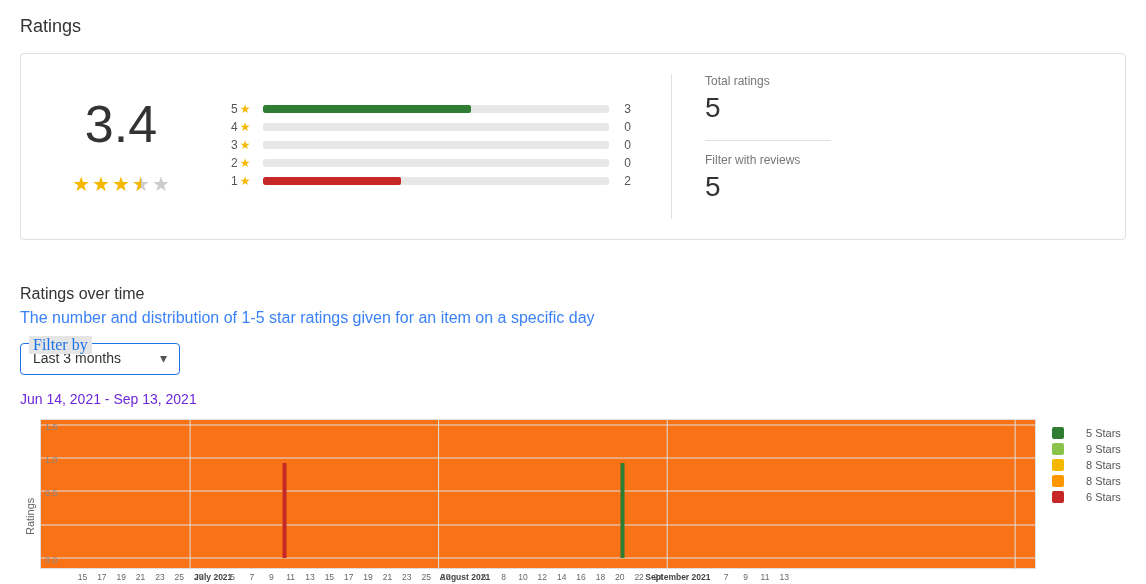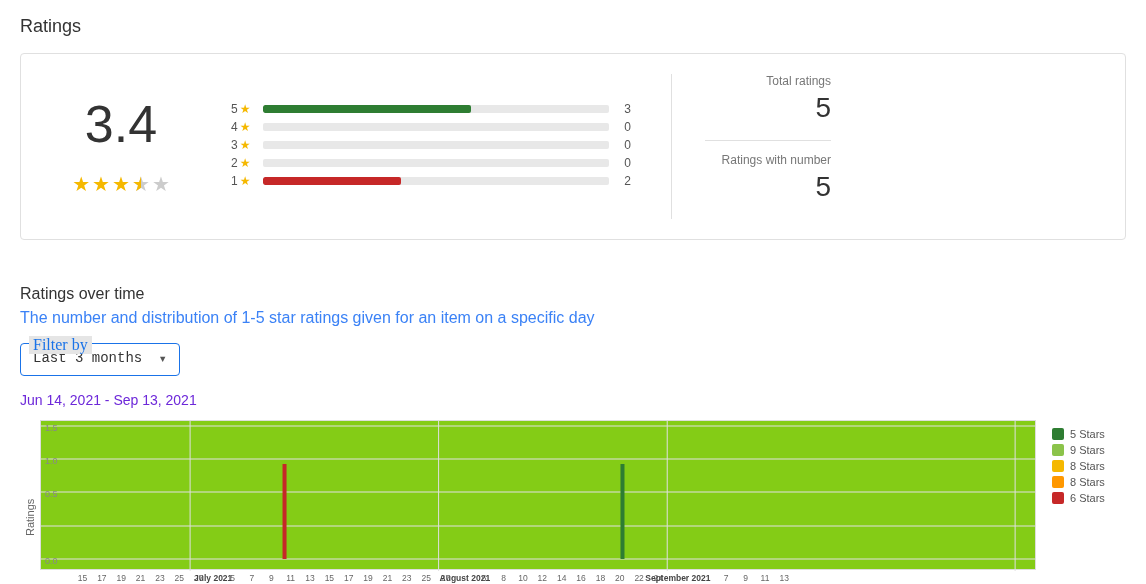--- a/index.html
+++ b/index.html
@@ -113,21 +113,20 @@
       min-width: 14px;
       text-align: right;
       font-size: 12px;
       color: #555;
     }
 
     .ratings-stats {
       min-width: 160px;
       border-left: 1px solid #e0e0e0;
       padding-left: 33px;
-      text-align: right;
     }
 
     .stat-item {
       margin-bottom: 16px;
     }
 
     .stat-label {
       font-size: 12px;
       color: #777;
       margin-bottom: 4px;
@@ -174,21 +173,20 @@
       padding: 0 4px;
       font-size: 16px;
       color: #1a73e8;
       font-family: Liberation Serif, serif;
     }
 
     .filter-select-row {
       display: flex;
       justify-content: space-between;
       margin-top: 4px;
-      font-family: Liberation Mono, monospace;
     }
 
     .filter-value {
       font-size: 14px;
       color: #333;
     }
 
     .dropdown-arrow {
       color: #555;
       font-size: 14px;
@@ -228,21 +226,21 @@
       display: flex;
       flex-direction: column;
       gap: 4px;
       padding: 8px 0 8px 16px;
       min-width: 90px;
     }
 
     .legend-item {
       display: flex;
       align-items: center;
-      gap: 6px;
+      gap: 22px;
       font-size: 11px;
       color: #555;
     }
 
     .legend-dot {
       width: 12px;
       height: 12px;
       border-radius: 2px;
     }
   </style>
@@ -319,21 +317,21 @@
       </div>
     </div>
 
     <div class="ratings-stats">
       <div class="stat-item">
         <div class="stat-label">Total ratings</div>
         <div class="stat-value">5</div>
       </div>
       <div style="border-top:1px solid #e0e0e0; margin-bottom:12px;"></div>
       <div class="stat-item">
-        <div class="stat-label">Ratings with number</div>
+        <div class="stat-label">Filter with reviews</div>
         <div class="stat-value">5</div>
       </div>
     </div>
   </div>
 
   <div>
     <div class="section-subtitle">Ratings over time</div>
     <div class="section-desc">The number and distribution of 1-5 star ratings given for an item on a specific day</div>
 
     
@@ -347,21 +345,21 @@
 
     
     <div class="date-range">Jun 14, 2021 - Sep 13, 2021</div>
 
     
     <div class="chart-area">
       <div class="chart-y-label">Ratings</div>
 
       <div class="chart-main">
 
-        <div style="position:relative; background:#84cc16; border:1px solid #ddd; height:150px;">
+        <div style="position:relative; background:#f97316; border:1px solid #ddd; height:150px;">
           <svg width="100%" height="150" style="overflow:visible;">
 
             <line x1="0" y1="5" x2="100%" y2="5" stroke="#e0e0e0" stroke-width="1"></line>
             <line x1="0" y1="38" x2="100%" y2="38" stroke="#e0e0e0" stroke-width="1"></line>
             <line x1="0" y1="71" x2="100%" y2="71" stroke="#e0e0e0" stroke-width="1"></line>
             <line x1="0" y1="105" x2="100%" y2="105" stroke="#e0e0e0" stroke-width="1"></line>
             <line x1="0" y1="138" x2="100%" y2="138" stroke="#e0e0e0" stroke-width="1"></line>
 
             <text x="4" y="10" font-size="9" fill="#888">1.5</text>
             <text x="4" y="43" font-size="9" fill="#888">1.0</text>

